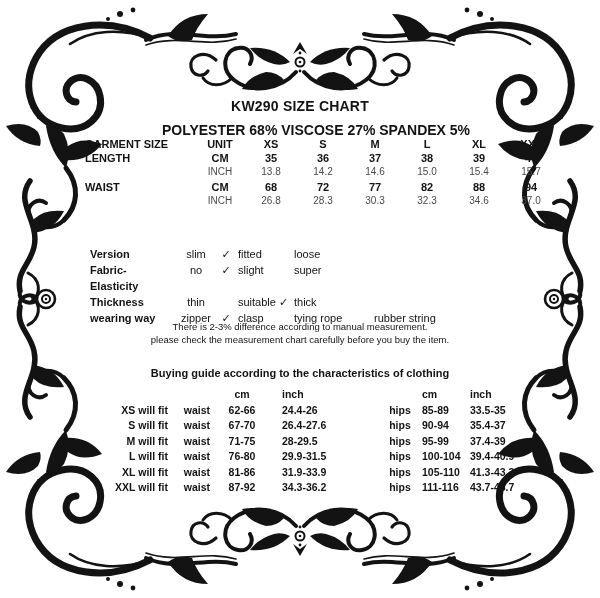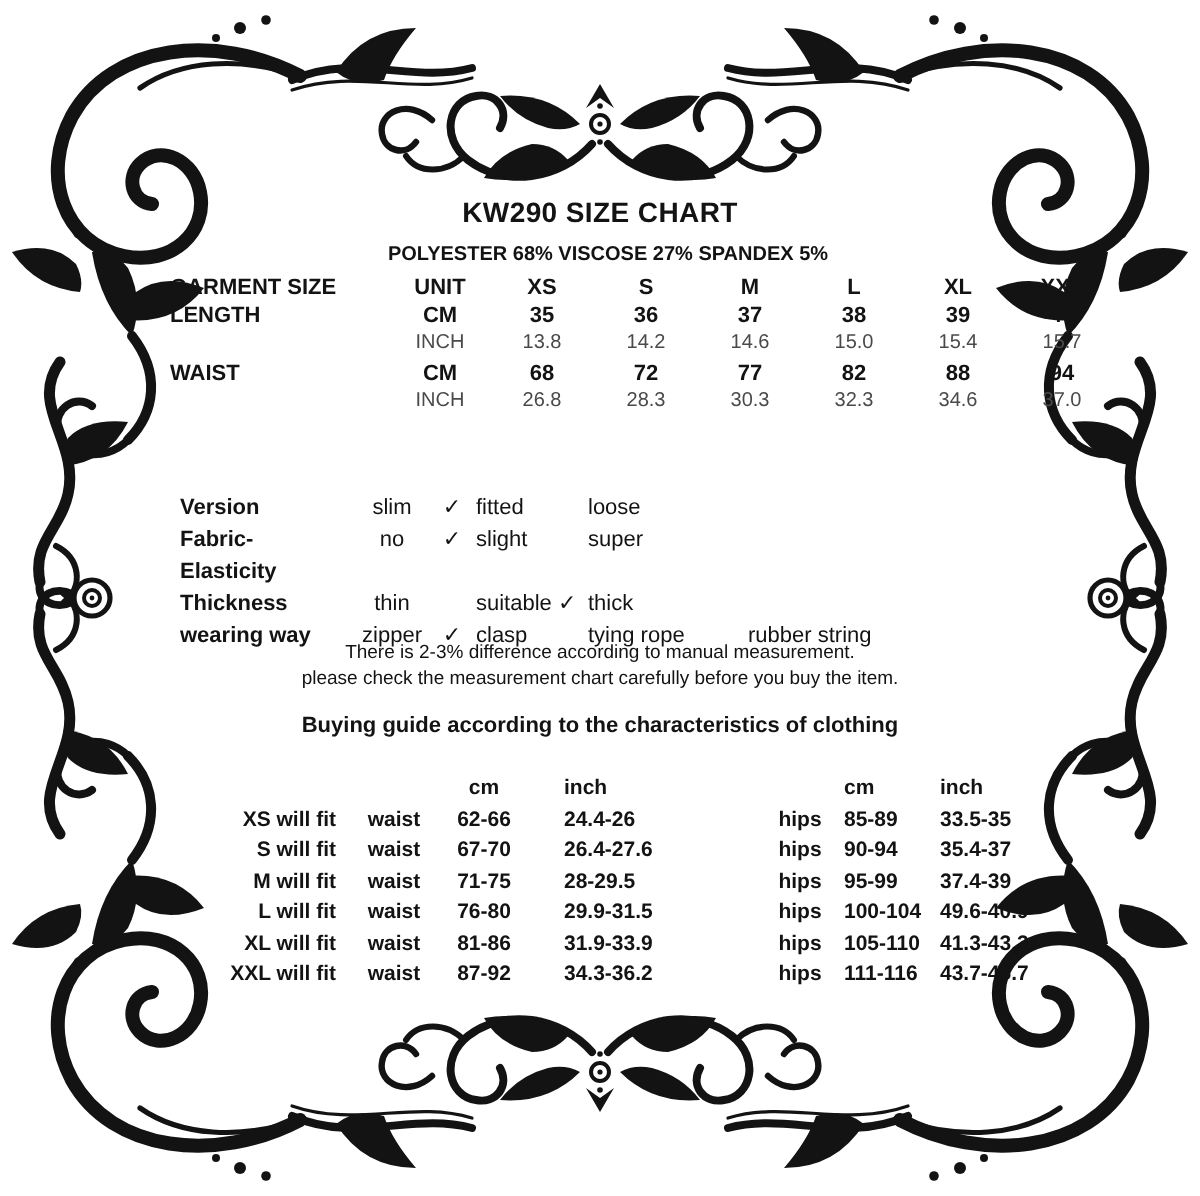--- a/index.html
+++ b/index.html
@@ -6,22 +6,22 @@
   body{
     width:600px;height:598px;position:relative;overflow:hidden;
     background:#ffffff;color:#131313;
     font-family:"Liberation Sans", sans-serif;
   }
   #border-art{position:absolute;left:0;top:0;width:600px;height:598px;}
   .content{position:absolute;left:80px;top:98px;width:440px;}
 
   .title{position:absolute;left:0;top:0;width:440px;text-align:center;
     font-size:14px;font-weight:bold;letter-spacing:.2px;}
-  .subtitle{position:absolute;left:4px;top:24px;width:440px;text-align:center;
-    font-size:10px;font-weight:bold;}
+  .subtitle{position:absolute;left:16px;top:24px;width:440px;text-align:center;
+    font-size:14px;font-weight:bold;}
 
   
   .size-table{position:absolute;left:5px;top:40px;width:472px;}
   .sc-row{display:flex;font-size:11px;font-weight:bold;line-height:13.5px;}
   .sc-row.muted{font-weight:normal;color:#4a4a4a;font-size:10px;}
   .sc-label{width:110px;text-align:left;}
   .sc-unit{width:50px;text-align:center;}
   .sc-size{width:52px;text-align:center;}
   .sc-gap{height:2px;}
 
@@ -31,21 +31,21 @@
   .ch-label{width:88px;text-align:left;font-weight:bold;padding-right:6px;box-sizing:border-box;}
   .ch-c1{width:36px;text-align:center;}
   .ch-check{width:24px;text-align:center;}
   .ch-c2{width:56px;}
   .ch-c3{width:80px;}
   .ch-c4{flex:1;}
 
   
   .notes{position:absolute;left:0;top:222px;width:440px;text-align:center;}
   .note-line{font-size:9.5px;line-height:13px;}
-  .buying{font-size:11px;font-weight:bold;margin-top:11px;}
+  .buying{font-size:11px;font-weight:bold;margin-top:21px;}
 
   
   .fit-table{position:absolute;left:30px;top:289px;width:440px;}
   .fit-row{display:flex;font-size:10.5px;font-weight:bold;line-height:15.5px;}
   .ft-size{width:58px;text-align:right;}
   .ft-part1{width:50px;text-align:center;padding-left:8px;box-sizing:border-box;}
   .ft-cm1{width:48px;text-align:center;}
   .ft-inch1{width:86px;padding-left:16px;box-sizing:border-box;}
   .ft-spacer{width:30px;}
   .ft-part2{width:36px;text-align:center;}
@@ -268,21 +268,21 @@
       <span class="ft-inch2">37.4-39</span>
     </div>
     <div class="fit-row">
       <span class="ft-size">L will fit</span>
       <span class="ft-part1">waist</span>
       <span class="ft-cm1">76-80</span>
       <span class="ft-inch1">29.9-31.5</span>
       <span class="ft-spacer"></span>
       <span class="ft-part2">hips</span>
       <span class="ft-cm2">100-104</span>
-      <span class="ft-inch2">49.6-40.9</span>
+      <span class="ft-inch2">39.4-40.9</span>
     </div>
     <div class="fit-row">
       <span class="ft-size">XL will fit</span>
       <span class="ft-part1">waist</span>
       <span class="ft-cm1">81-86</span>
       <span class="ft-inch1">31.9-33.9</span>
       <span class="ft-spacer"></span>
       <span class="ft-part2">hips</span>
       <span class="ft-cm2">105-110</span>
       <span class="ft-inch2">41.3-43.3</span>

